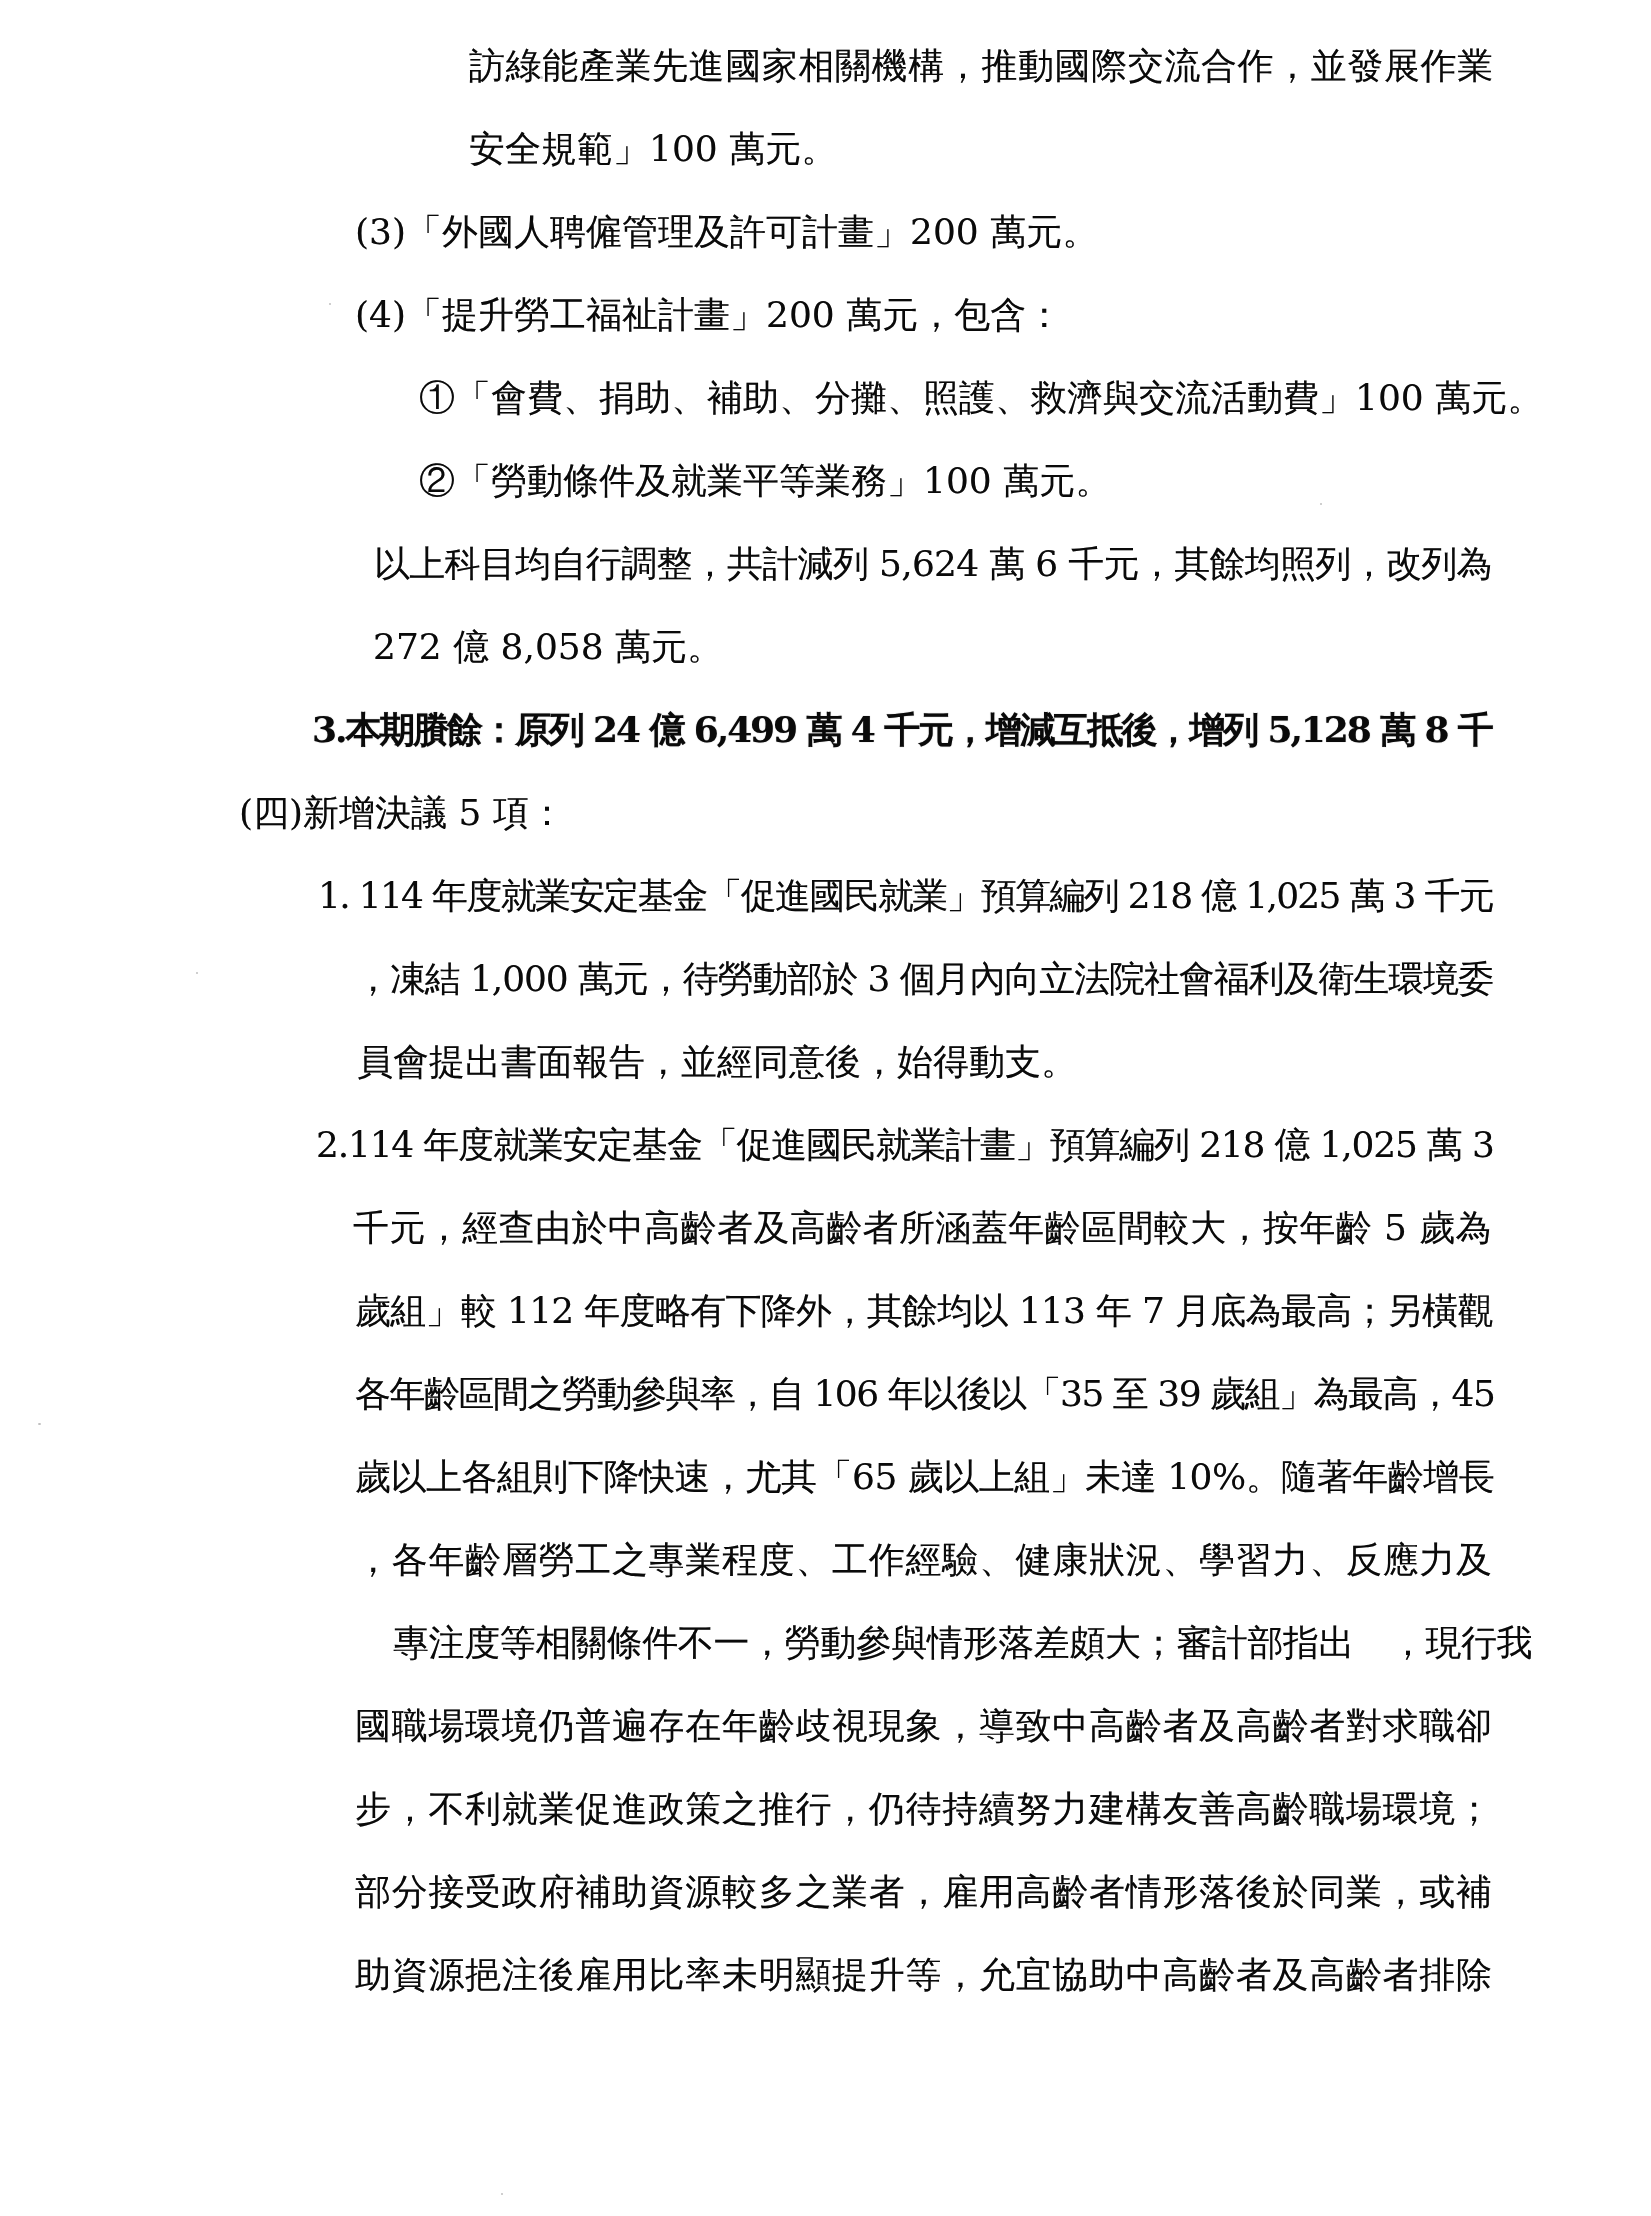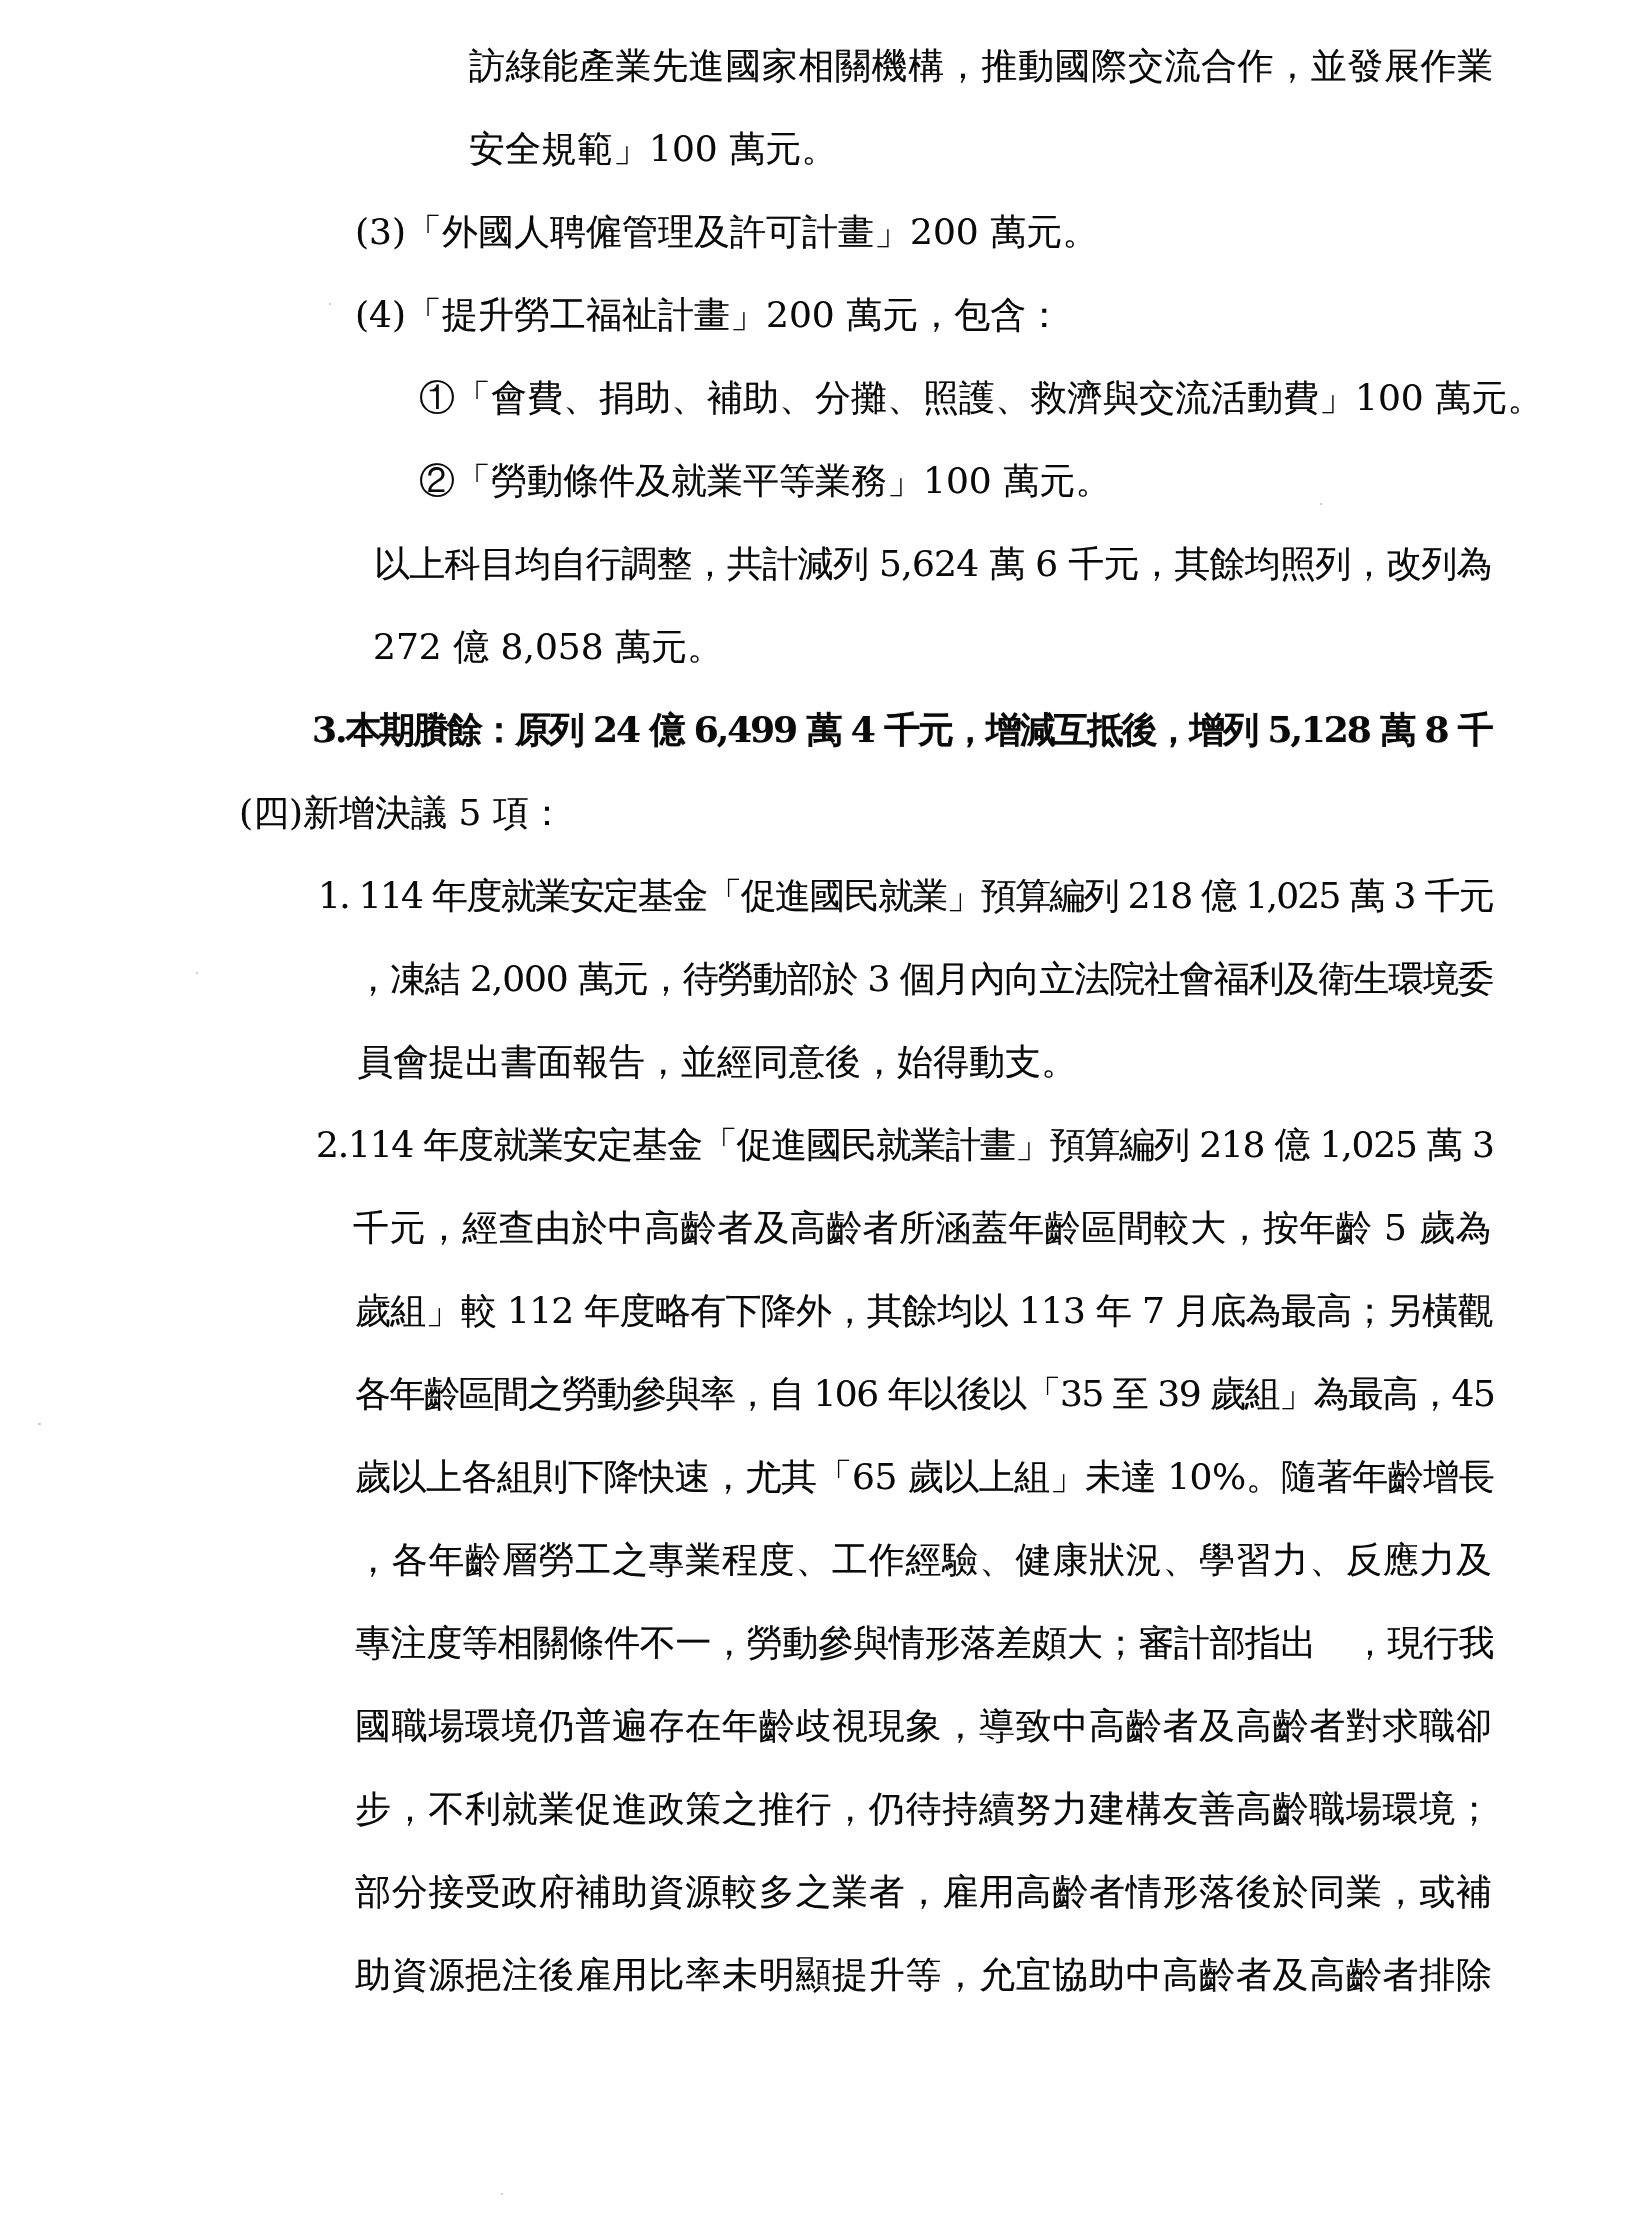--- a/index.html
+++ b/index.html
@@ -33,29 +33,29 @@
     <div class="line" style="--l:446px"><span class="t">安全規範」100 萬元。</span></div>
     <div class="line" style="--l:332px"><span class="t">(3)「外國人聘僱管理及許可計畫」200 萬元。</span></div>
     <div class="line" style="--l:332px"><span class="t">(4)「提升勞工福祉計畫」200 萬元，包含：</span></div>
     <div class="line" style="--l:396px"><span class="t">①「會費、捐助、補助、分攤、照護、救濟與交流活動費」100 萬元。</span></div>
     <div class="line" style="--l:396px"><span class="t">②「勞動條件及就業平等業務」100 萬元。</span></div>
     <div class="line j" style="--l:351px"><span class="t" style="letter-spacing: -0.7px;">以上科目均自行調整，共計減列 5,624 萬 6 千元，其餘均照列，改列為</span></div>
     <div class="line" style="--l:350px"><span class="t">272 億 8,058 萬元。</span></div>
     <div class="line j b" style="--l:289px"><span class="t" style="letter-spacing: -2.1px;">3.本期賸餘：原列 24 億 6,499 萬 4 千元，增減互抵後，增列 5,128 萬 8 千</span></div>
     <div class="line" style="--l:216px"><span class="t">(四)新增決議 5 項：</span></div>
     <div class="line j" style="--l:295px"><span class="t" style="letter-spacing: -1.7px;">1. 114 年度就業安定基金「促進國民就業」預算編列 218 億 1,025 萬 3 千元</span></div>
-    <div class="line j" style="--l:332px"><span class="t" style="letter-spacing: -1.1px;">，凍結 2,000 萬元，待勞動部於 3 個月內向立法院社會福利及衛生環境委</span></div>
+    <div class="line j" style="--l:332px"><span class="t" style="letter-spacing: -1.1px;">，凍結 1,000 萬元，待勞動部於 3 個月內向立法院社會福利及衛生環境委</span></div>
     <div class="line" style="--l:334px"><span class="t">員會提出書面報告，並經同意後，始得動支。</span></div>
     <div class="line j" style="--l:293px"><span class="t" style="letter-spacing: -1.2px;">2.114 年度就業安定基金「促進國民就業計畫」預算編列 218 億 1,025 萬 3</span></div>
     <div class="line j" style="--l:330px"><span class="t" style="letter-spacing: 0.4px;">千元，經查由於中高齡者及高齡者所涵蓋年齡區間較大，按年齡 5 歲為</span></div>
     <div class="line j" style="--l:332px"><span class="t" style="letter-spacing: -0.7px;">歲組」較 112 年度略有下降外，其餘均以 113 年 7 月底為最高；另橫觀</span></div>
     <div class="line j" style="--l:332px"><span class="t" style="letter-spacing: -1.5px;">各年齡區間之勞動參與率，自 106 年以後以「35 至 39 歲組」為最高，45</span></div>
     <div class="line j" style="--l:332px"><span class="t" style="letter-spacing: -0.5px;">歲以上各組則下降快速，尤其「65 歲以上組」未達 10%。隨著年齡增長</span></div>
     <div class="line j" style="--l:332px"><span class="t" style="letter-spacing: 0.7px;">，各年齡層勞工之專業程度、工作經驗、健康狀況、學習力、反應力及</span></div>
-    <div class="line j" style="--l:332px"><span class="t" style="letter-spacing: -0.4px;">專注度等相關條件不一，勞動參與情形落差頗大；審計部指出　，現行我</span></div>
+    <div class="line j" style="--l:332px"><span class="t" style="letter-spacing: -0.4px; margin-left: 38px;">專注度等相關條件不一，勞動參與情形落差頗大；審計部指出　，現行我</span></div>
     <div class="line j" style="--l:332px"><span class="t" style="letter-spacing: 0.7px;">國職場環境仍普遍存在年齡歧視現象，導致中高齡者及高齡者對求職卻</span></div>
     <div class="line j" style="--l:332px"><span class="t" style="letter-spacing: 0.7px;">步，不利就業促進政策之推行，仍待持續努力建構友善高齡職場環境；</span></div>
     <div class="line j" style="--l:332px"><span class="t" style="letter-spacing: 0.7px; text-align: right;">部分接受政府補助資源較多之業者，雇用高齡者情形落後於同業，或補</span></div>
     <div class="line j" style="--l:332px"><span class="t" style="letter-spacing: 0.7px;">助資源挹注後雇用比率未明顯提升等，允宜協助中高齡者及高齡者排除</span></div>
   </div>
 
   <div class="speck" style="left:540px;top:76px;width:3px;height:3px;"></div>
   <div class="speck" style="left:329px;top:303px;width:2.4px;height:2.4px;"></div>
   <div class="speck" style="left:1320px;top:503px;width:2.4px;height:2.4px;"></div>
   <div class="speck" style="left:38px;top:1423px;width:3px;height:2.4px;"></div>

